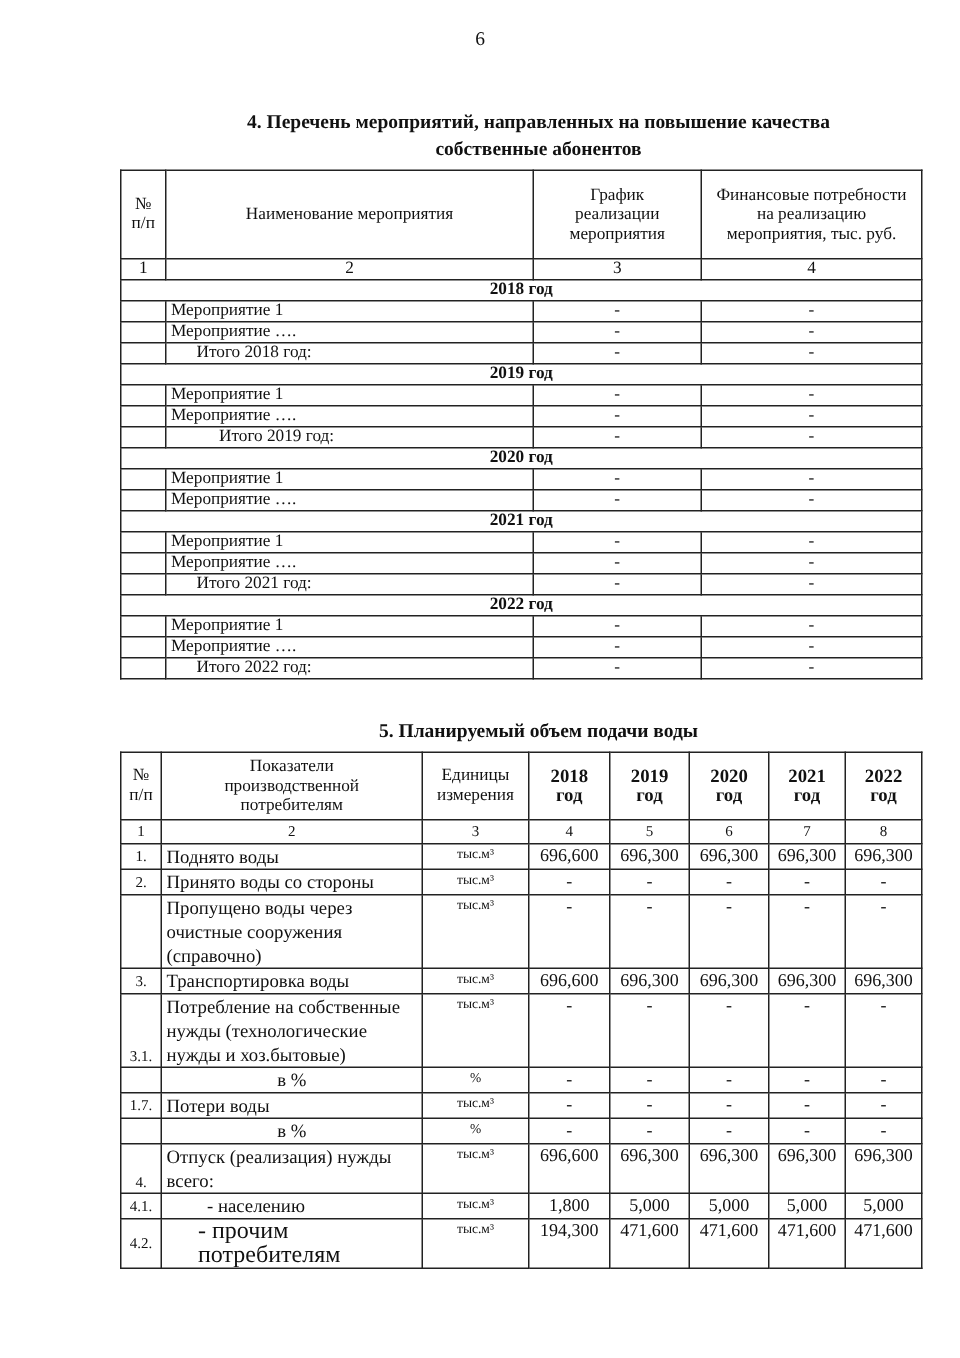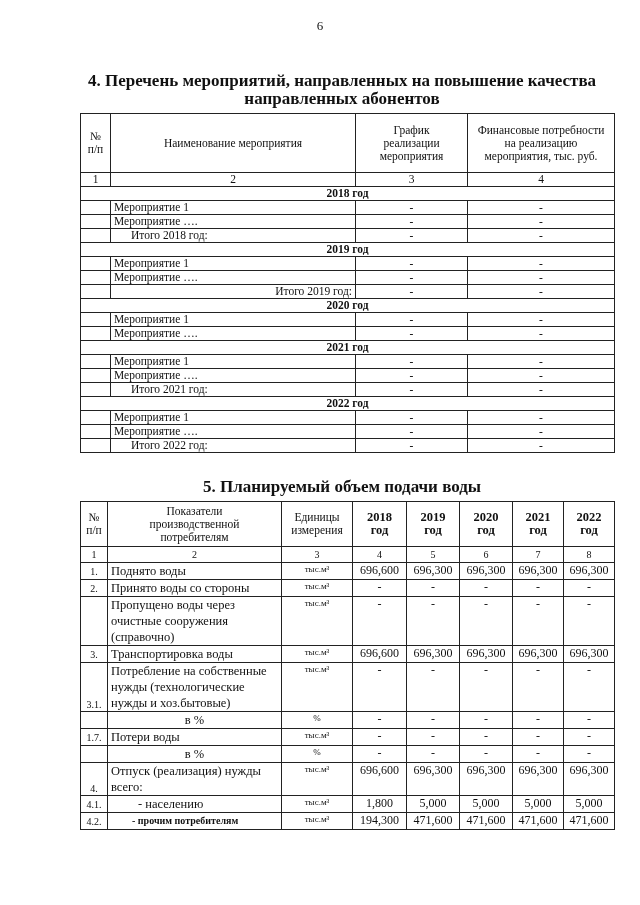--- a/index.html
+++ b/index.html
@@ -1,19 +1,19 @@
 <!DOCTYPE html>
 <html><head>
 <meta charset="utf-8">
 <style>
   html, body { margin:0; padding:0; background:#fff; }
   body { width:640px; height:905px; position:relative; overflow:hidden;
          font-family:"Liberation Serif","DejaVu Serif",serif; color:#111; }
   .page-num { position:absolute; top:18px; left:0; width:640px; text-align:center; font-size:13px; }
-  .title { position:absolute; left:75px; width:534px; text-align:center; font-weight:bold; font-size:17px; line-height:18px; }
+  .title { position:absolute; left:92px; width:534px; text-align:center; font-weight:bold; font-size:13px; line-height:18px; }
   table { position:absolute; border-collapse:collapse; table-layout:fixed; }
   td { border:1px solid #222; padding:0 3px; font-size:11.5px; line-height:13px; vertical-align:middle; overflow:hidden; white-space:nowrap; }
   .c { text-align:center; }
   .b { font-weight:bold; }
   .wrap { white-space:normal; }
   .unit { font-size:9px; text-align:center; vertical-align:top; }
   .num { text-align:center; font-size:12px; }
   .dash { text-align:center; }
   .t4 { top:113px; left:80px; width:534px; }
   .t5 { top:501px; left:80px; width:534px; }
@@ -21,21 +21,21 @@
   .t5 td { height:15px; }
   .cnt { padding-left:12px; }
 </style>
 </head>
 <body>
 
 <div class="page-num">6</div>
 
 <div class="title" style="top:72px;">
   <div>4. Перечень мероприятий, направленных на повышение качества</div>
-  <div>направленных абонентов</div>
+  <div>собственные абонентов</div>
 </div>
 
 <table class="t4">
   <colgroup>
       <col style="width:30px">
       <col style="width:245px">
       <col style="width:112px">
       <col style="width:147px">
     </colgroup>
   <tbody id="t4body">
@@ -82,21 +82,21 @@
         <td class="dash">-</td>
       </tr>
       <tr>
         <td class=""></td>
         <td class="">Мероприятие ….</td>
         <td class="dash">-</td>
         <td class="dash">-</td>
       </tr>
       <tr>
         <td class=""></td>
-        <td class="cnt" style="padding-left: 20px; text-align: right;">Итого 2019 год:</td>
+        <td class="cnt" style="padding-left: 35px;">Итого 2019 год:</td>
         <td class="dash">-</td>
         <td class="dash">-</td>
       </tr>
       <tr>
         <td colspan="4" class="c b">2020 год</td>
       </tr>
       <tr>
         <td class=""></td>
         <td class="">Мероприятие 1</td>
         <td class="dash">-</td>
@@ -282,21 +282,21 @@
         <td class="wrap" style="font-size: 12.5px; line-height: 16px; padding-left: 30px;">- населению</td>
         <td class="unit">тыс.м³</td>
         <td class="num" style="vertical-align: top; padding-top: 1px;">1,800</td>
         <td class="num" style="vertical-align: top; padding-top: 1px;">5,000</td>
         <td class="num" style="vertical-align: top; padding-top: 1px;">5,000</td>
         <td class="num" style="vertical-align: top; padding-top: 1px;">5,000</td>
         <td class="num" style="vertical-align: top; padding-top: 1px;">5,000</td>
       </tr>
       <tr>
         <td class="c" style="font-size: 10px; vertical-align: middle; margin-top: 36px;">4.2.</td>
-        <td class="wrap" style="font-size: 10px; line-height: 16px; padding-left: 24px; font-weight: bold;">- прочим потребителям</td>
+        <td class="wrap" style="font-size: 16px; line-height: 16px; padding-left: 24px;">- прочим потребителям</td>
         <td class="unit">тыс.м³</td>
         <td class="num" style="vertical-align: top; padding-top: 1px;">194,300</td>
         <td class="num" style="vertical-align: top; padding-top: 1px;">471,600</td>
         <td class="num" style="vertical-align: top; padding-top: 1px;">471,600</td>
         <td class="num" style="vertical-align: top; padding-top: 1px;">471,600</td>
         <td class="num" style="vertical-align: top; padding-top: 1px;">471,600</td>
       </tr>
     </tbody>
 </table>
 

